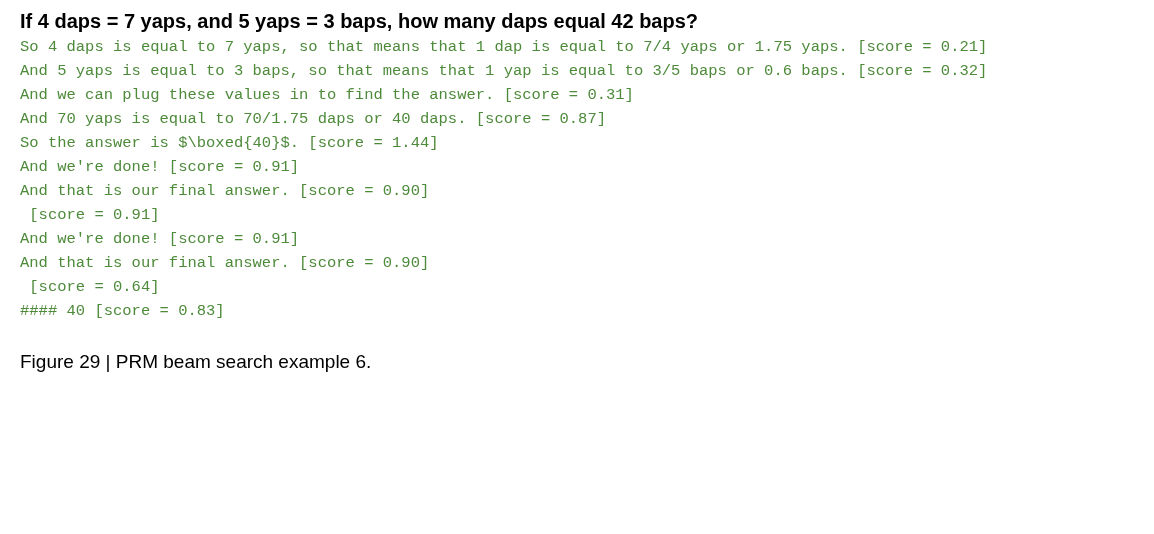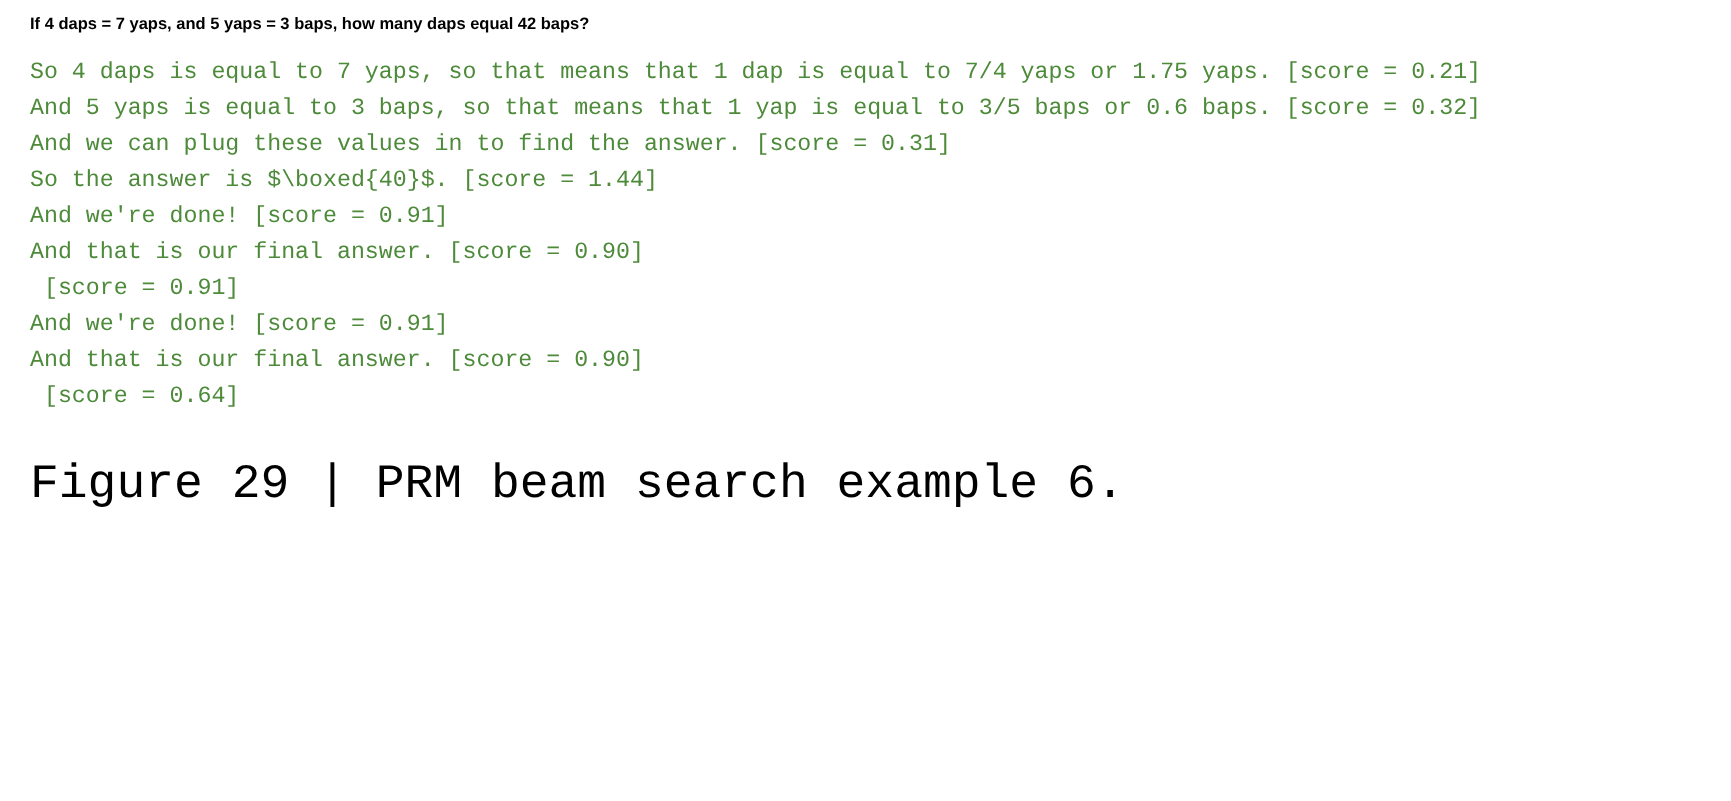--- a/index.html
+++ b/index.html
@@ -10,52 +10,54 @@
     body {
       width: 1154px;
       height: 534px;
       background: #ffffff;
       font-family: Arial, Helvetica, sans-serif;
       padding: 10px 20px;
       overflow: hidden;
     }
     .problem-title {
       font-weight: bold;
-      font-size: 11px;
+      font-size: 20px;
       color: #000000;
-      margin-bottom: 14px;
+      margin-bottom: 2px;
     }
     .solution-block {
       font-family: "Courier New", Courier, monospace;
       font-size: 15.5px;
       line-height: 1.55;
       color: #4d8a3a;
     }
     .solution-line {
       white-space: pre;
     }
     .figure-caption {
       margin-top: 28px;
-      font-family: Liberation Mono, monospace;
-      font-size: 32px;
+      font-family: Liberation Sans, sans-serif;
+      font-size: 19px;
       color: #000000;
       font-weight: normal;
     }
   </style>
 </head>
 <body>
 
 <div class="problem-title">If 4 daps = 7 yaps, and 5 yaps = 3 baps, how many daps equal 42 baps?</div>
 
 <div class="solution-block">
   <div class="solution-line">So 4 daps is equal to 7 yaps, so that means that 1 dap is equal to 7/4 yaps or 1.75 yaps. [score = 0.21]</div>
   <div class="solution-line">And 5 yaps is equal to 3 baps, so that means that 1 yap is equal to 3/5 baps or 0.6 baps. [score = 0.32]</div>
   <div class="solution-line">And we can plug these values in to find the answer. [score = 0.31]</div>
+  <div class="solution-line">And 70 yaps is equal to 70/1.75 daps or 40 daps. [score = 0.87]</div>
   <div class="solution-line">So the answer is $\boxed{40}$. [score = 1.44]</div>
   <div class="solution-line">And we're done! [score = 0.91]</div>
   <div class="solution-line">And that is our final answer. [score = 0.90]</div>
   <div class="solution-line"> [score = 0.91]</div>
   <div class="solution-line">And we're done! [score = 0.91]</div>
   <div class="solution-line">And that is our final answer. [score = 0.90]</div>
   <div class="solution-line"> [score = 0.64]</div>
+  <div class="solution-line">#### 40 [score = 0.83]</div>
 </div>
 
 <div class="figure-caption">Figure 29 | PRM beam search example 6.</div>
 
 </body></html>

